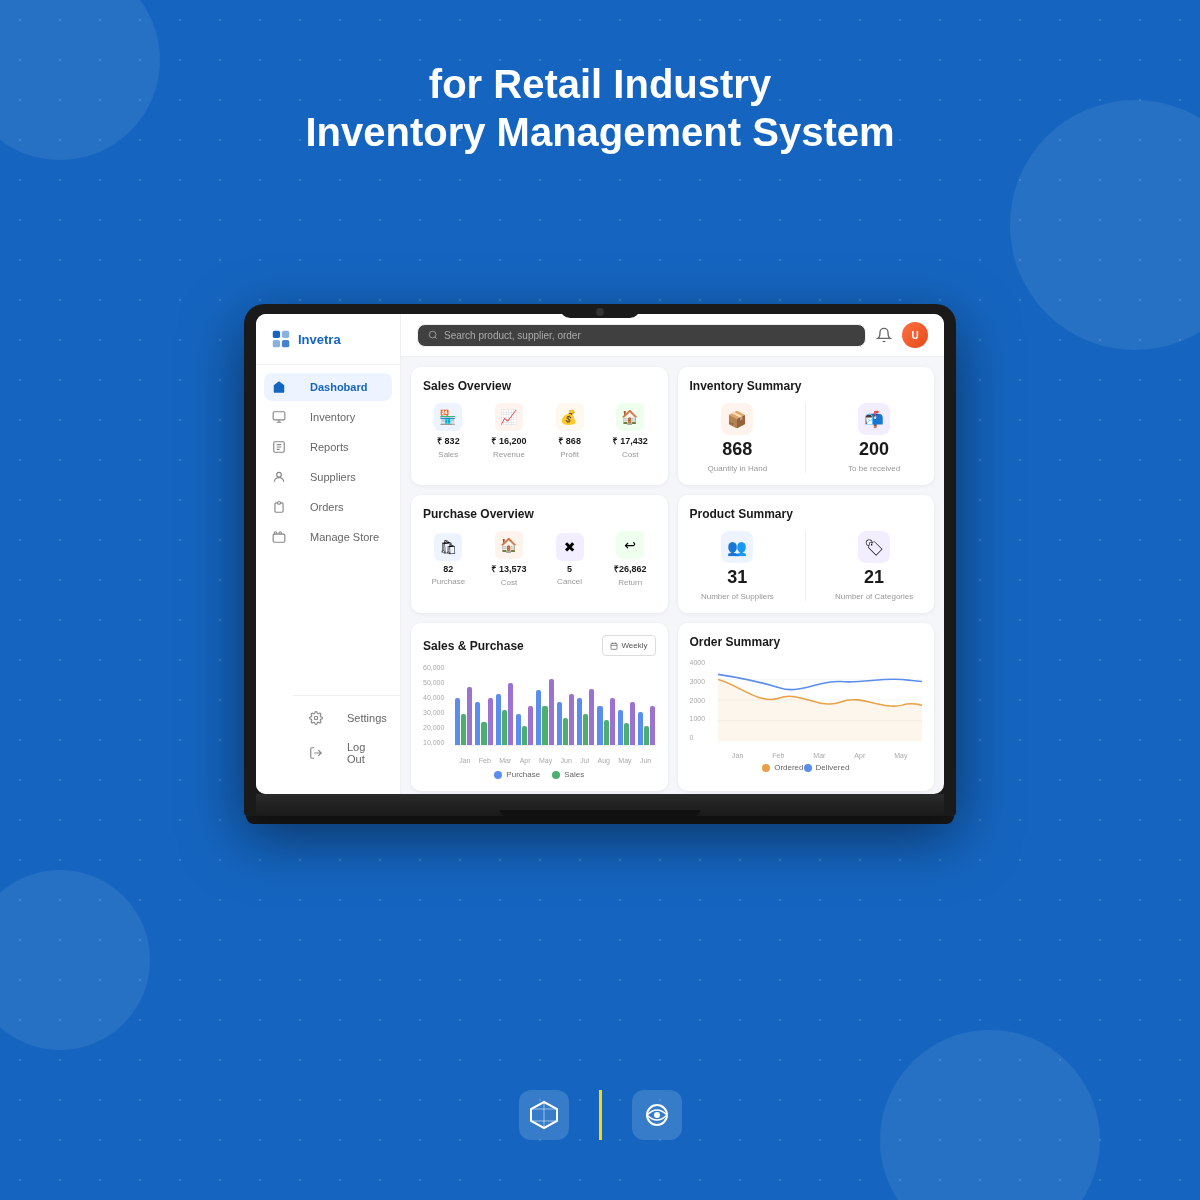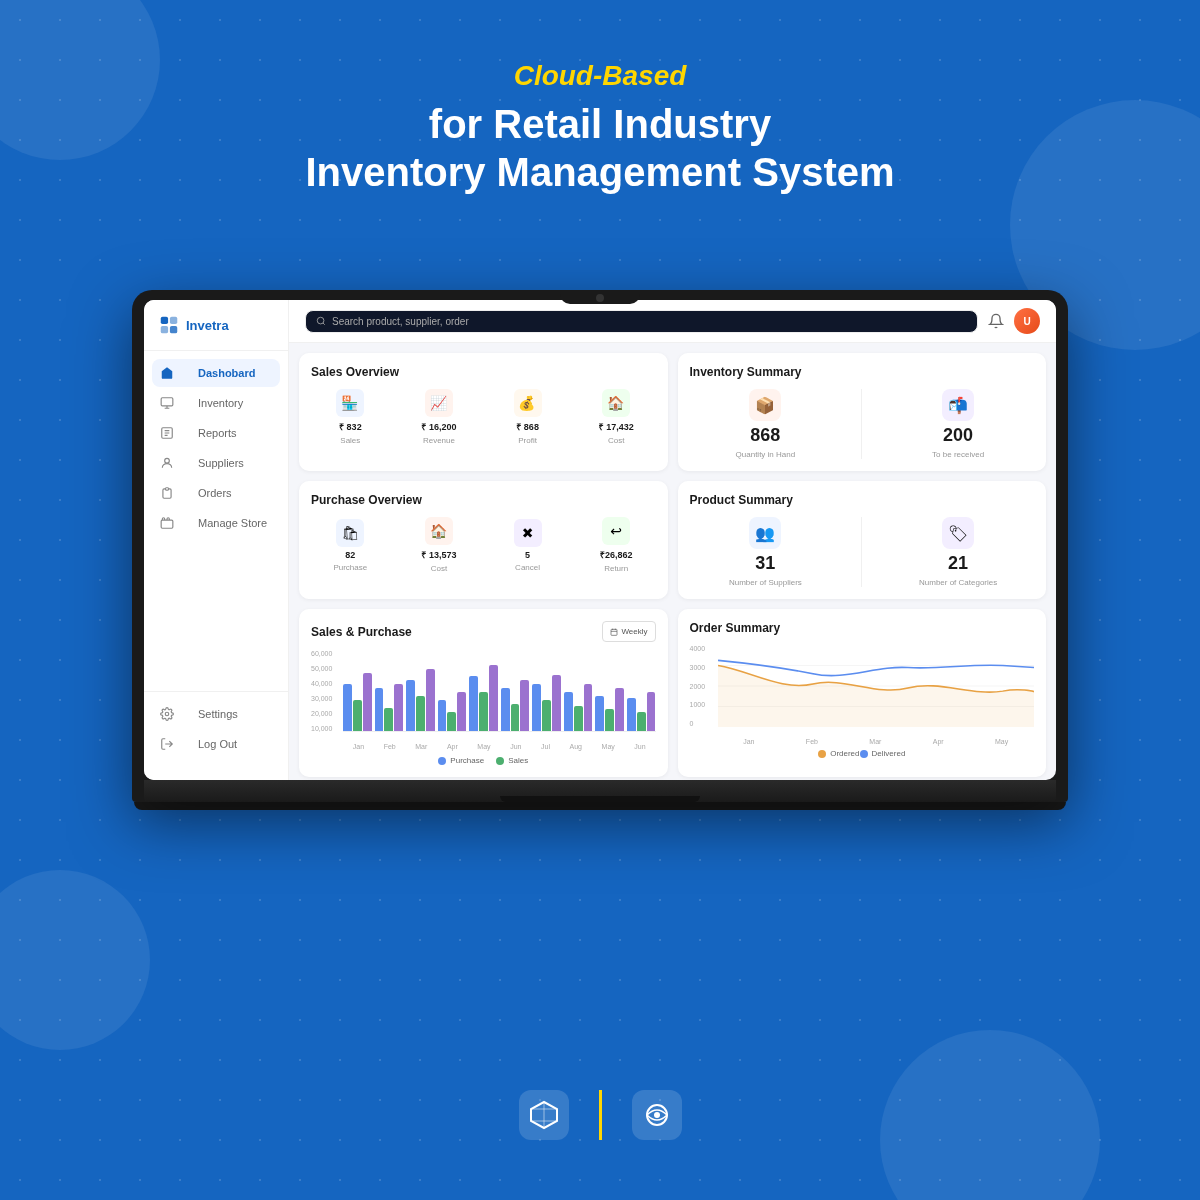--- a/index.html
+++ b/index.html
@@ -47,24 +47,24 @@
     .header-title {
       font-size: 40px;
       font-weight: 800;
       color: #fff;
       line-height: 1.2;
     }
 
     
     .laptop-wrapper {
       position: absolute;
-      top: 290px;
+      top: 304px;
       left: 50%;
       transform: translateX(-50%);
-      width: 936px;
+      width: 712px;
     }
     .laptop-screen-outer {
       background: #1a1a1a;
       border-radius: 20px 20px 4px 4px;
       padding: 10px 12px 0 12px;
       box-shadow: 0 20px 60px rgba(0,0,0,0.5);
       position: relative;
     }
     .laptop-notch {
       position: absolute;
@@ -177,20 +177,21 @@
       width: 14px;
       height: 14px;
       flex-shrink: 0;
     }
     .sidebar-bottom {
       padding: 8px;
       border-top: 1px solid #f0f0f0;
       display: flex;
       flex-direction: column;
       gap: 2px;
+      margin-left: 37px;
     }
 
     
     .main-content {
       flex: 1;
       display: flex;
       flex-direction: column;
       overflow: hidden;
     }
 
@@ -201,21 +202,21 @@
       padding: 8px 16px;
       display: flex;
       align-items: center;
       gap: 10px;
     }
     .search-bar {
       flex: 1;
       display: flex;
       align-items: center;
       gap: 6px;
-      background: #0f172a;
+      background: #404040;
       border: 1px solid #eee;
       border-radius: 8px;
       padding: 5px 10px;
       font-size: 10px;
       color: #aaa;
     }
     .topbar-actions {
       display: flex;
       align-items: center;
       gap: 10px;
@@ -465,21 +466,20 @@
 <body>
 
 <div class="bg-grid"></div>
 
 <div class="bg-circle" style="width:200px;height:200px;top:-40px;left:-40px;"></div>
 <div class="bg-circle" style="width:250px;height:250px;top:100px;right:-60px;"></div>
 <div class="bg-circle" style="width:180px;height:180px;bottom:150px;left:-30px;"></div>
 <div class="bg-circle" style="width:220px;height:220px;bottom:-50px;right:100px;"></div>
 
 <div class="header-section">
-  <div class="header-subtitle">Cloud-Based</div>
   <div class="header-title">
     <div>for Retail Industry</div>
     <div>Inventory Management System</div>
   </div>
 </div>
 
 <div class="laptop-wrapper">
   <div class="laptop-screen-outer">
     <div class="laptop-notch"></div>
     <div class="laptop-camera"></div>

